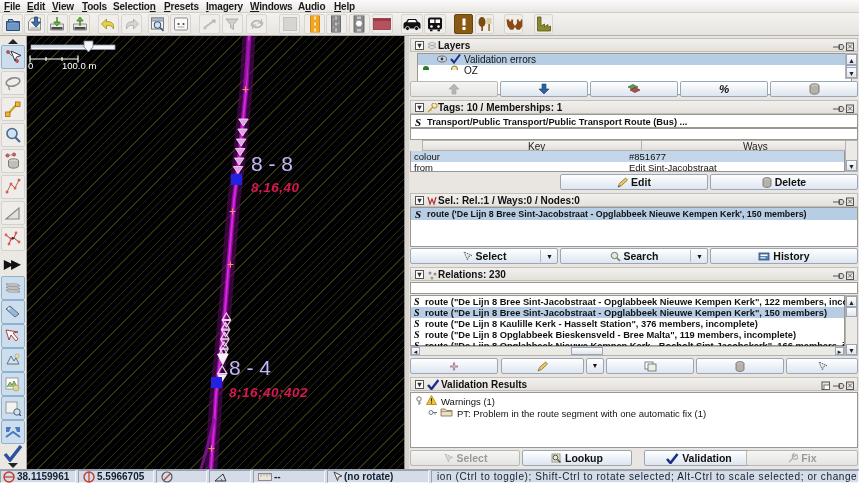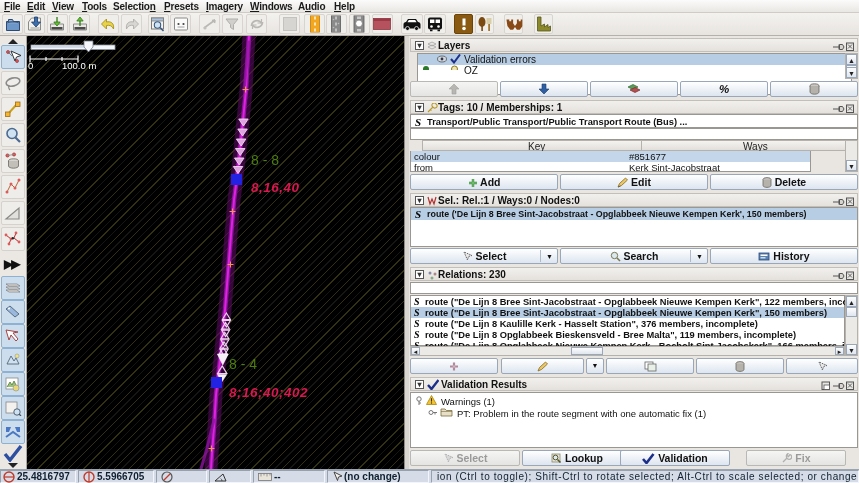--- a/index.html
+++ b/index.html
@@ -16,21 +16,21 @@
 
 #lefttb{left:0;top:36px;width:27px;height:433px;background:#ebe8e4;border-right:1px solid #a9a6a1;}
 .lti{position:absolute;left:1px;width:24px;height:24px;background:#efedea;border:1px solid #d5d2cd;border-radius:2px;}
 .lti.on{background:#ccdded;border:1px solid #8fb1d1;}
 .lti svg{position:absolute;left:50%;top:50%;transform:translate(-50%,-50%);}
 
 #map{left:27px;top:36px;width:377px;height:433px;background:#000;overflow:hidden;}
 #maphatch{left:0;top:0;width:377px;height:433px;
  background:repeating-linear-gradient(135deg,rgba(165,165,62,0.30) 0 1px,transparent 1px 5.4px,rgba(165,165,150,0.13) 5.4px 6.4px,transparent 6.4px 10.8px);}
 #divider{left:404px;top:36px;width:5px;height:433px;background:#d9d6d2;border-left:1px solid #8f8c88;}
-.maplabel{color:#4d7c0f;font-size:14px;letter-spacing:0px;}
+.maplabel{color:#c4b5fd;font-size:21px;letter-spacing:0px;}
 .redlabel{color:#d8184f;font-size:13.5px;font-style:italic;font-weight:700;letter-spacing:0.5px;}
 
 #rp{left:409px;top:36px;width:450px;height:433px;background:#e9e6e2;}
 .panel{position:absolute;left:0px;width:450px;}
 .phead{position:absolute;left:1px;right:1px;height:14px;background:linear-gradient(#f2f0ed,#e4e1dd);border:1px solid #c2bfba;font-size:10px;font-weight:700;color:#111;line-height:12px;}
 .phead .ttl{position:absolute;left:27px;top:1px;}
 .collapse{position:absolute;left:4px;top:2px;width:9px;height:9px;border:1px solid #555;background:#fff;font-size:8px;line-height:7px;text-align:center;color:#333;}
 .hicons{position:absolute;right:3px;top:2px;font-size:9px;color:#444;letter-spacing:1px;}
 .wlist{position:absolute;background:#fff;border:1px solid #9a9792;}
 .selrow{background:#b7cde3;}
@@ -492,37 +492,33 @@
   <div class="wlist" style="left:1px;top:15px;width:448px;height:14px;">
    <span style="position:absolute;left:4px;top:1px;font-size:11px;font-style:italic;font-weight:700;font-family:'Liberation Serif',serif;">S</span>
    <span class="rowtxt" style="position:absolute;left:16px;top:1.5px;text-align:center;">Transport/Public Transport/Public Transport Route (Bus) ...</span>
   </div>
   <div class="wlist" style="left:1px;top:29px;width:448px;height:12px;"></div>
   <div class="abs" style="left:1px;top:41px;width:435px;height:11px;background:linear-gradient(#f5f3f0,#e2dfdb);border:1px solid #b5b2ad;font-size:10px;color:#222;margin-left:12px;">
    <span style="position:absolute;left:105px;top:0px;">Key</span>
    <span style="position:absolute;left:320px;top:0px;">Ways</span>
    <span style="position:absolute;left:218px;top:0;width:1px;height:11px;background:#b5b2ad;"></span>
   </div>
-  <div class="wlist" style="left:1px;top:52px;width:401px;height:21px;border-top:none;text-align:center;">
+  <div class="wlist" style="left:1px;top:52px;width:435px;height:21px;border-top:none;text-align:center;">
    <div style="position:relative;height:10.5px;background:#c3d6ea;">
     <span class="rowtxt" style="position:absolute;left:3px;font-weight:400;font-size:9.5px;">colour</span>
     <span class="rowtxt" style="position:absolute;left:218px;font-weight:400;font-size:9.5px;">#851677</span>
    </div>
    <div style="position:relative;height:10.5px;">
     <span class="rowtxt" style="position:absolute;left:3px;font-weight:400;font-size:9.5px;">from</span>
-    <span class="rowtxt" style="position:absolute;left:218px;font-weight:400;font-size:9.5px;">Kerk Sint-Jacobstraat</span>
+    <span class="rowtxt" style="position:absolute;left:218px;font-weight:400;font-size:9.5px;">Edit Sint-Jacobstraat</span>
    </div>
   </div>
   <div class="scroll" style="left:436px;top:41px;height:32px;">
    <div class="sarr" style="bottom:0px;">▼</div>
   </div>
-  <div class="btn" style="left:1px;top:75px;width:148px;"><svg width="10" height="10" style="vertical-align:-1.5px">
-          <path d="M5,1 V9 M1,5 H9" stroke="#3a8a3a" stroke-width="2.4"></path>
-          <path d="M5,1 V9 M1,5 H9" stroke="#7ec87e" stroke-width="1"></path>
-        </svg> Add</div>
   <div class="btn" style="left:151px;top:75px;width:148px;"><svg width="11" height="11" style="vertical-align:-2px">
           <path d="M1,10 l1.5,-3.5 6,-5.5 2,2 -6,5.5 z" fill="#e8c86a" stroke="#8a6a1a" stroke-width="0.8"></path>
           <path d="M1,10 l2.5,-1" stroke="#555" stroke-width="0.8"></path>
         </svg> Edit</div>
   <div class="btn" style="left:301px;top:75px;width:148px;"><svg width="10" height="11" style="vertical-align:-2px">
           <ellipse cx="5" cy="2.6" rx="4" ry="2" fill="#cac7c2" stroke="#6a675f" stroke-width="0.8"></ellipse>
           <path d="M1,2.6 V8.5 c0,1 1.8,1.9 4,1.9 s4,-0.9 4,-1.9 V2.6" fill="#b5b2ac" stroke="#6a675f" stroke-width="0.8"></path>
         </svg> Delete</div>
  </div>
 
@@ -670,42 +666,42 @@
    <span style="position:absolute;left:46px;top:14.5px;color:#111;">PT: Problem in the route segment with one automatic fix (1)</span>
   </div>
   <div class="btn dis" style="left:1px;top:74px;width:110px;"><svg width="11" height="11" style="vertical-align:-2px">
           <path d="M2,1 l3.5,8 1,-3.5 3.5,-1 z" fill="#d8d8d8" stroke="#aaa" stroke-width="0.9" stroke-dasharray="1.5,1"></path>
         </svg> Select</div>
   <div class="btn" style="left:113px;top:74px;width:110px;"><svg width="11" height="11" style="vertical-align:-2px">
           <rect x="1" y="1" width="8" height="8" fill="#e8e4da" stroke="#8a8a6a" stroke-width="0.8"></rect>
           <circle cx="4.5" cy="4.5" r="2.4" fill="#dce8f0" stroke="#55552a" stroke-width="1"></circle>
           <path d="M6.5,6.5 L9.5,9.5" stroke="#55552a" stroke-width="1.5"></path>
         </svg> Lookup</div>
-  <div class="btn" style="left:211px;top:74px;width:110px;"><svg width="13" height="11" style="vertical-align:-2px">
+  <div class="btn" style="left:235px;top:74px;width:110px;"><svg width="13" height="11" style="vertical-align:-2px">
           <path d="M1,6 l3.5,4 7,-9" fill="none" stroke="#1b2f8a" stroke-width="2.6"></path>
         </svg> Validation</div>
-  <div class="btn dis" style="left:337px;top:74px;width:100px;"><svg width="11" height="11" style="vertical-align:-2px">
+  <div class="btn dis" style="left:337px;top:74px;width:112px;"><svg width="11" height="11" style="vertical-align:-2px">
           <path d="M2,9 L6,5 M6,5 a2.5,2.5 0 1 0 3,-3.5 l-1.5,2 -1.5,-1 1,-2 a3,3 0 0 0 -1,4.5" fill="none" stroke="#b0b0ae" stroke-width="1.3"></path>
         </svg> Fix</div>
  </div>
 </div>
 
 <div id="statusbar" class="abs" style="left:0;top:469px;width:859px;height:14px;background:#d5dce7;border-top:1px solid #9aa3b0;font-size:10px;color:#102030;">
  <div style="position:absolute;left:0px;top:0px;width:76px;height:13px;border:1px solid;border-color:#97a1ae #f2f5f9 #f2f5f9 #97a1ae;"></div>
  <div style="position:absolute;left:78px;top:0px;width:76px;height:13px;border:1px solid;border-color:#97a1ae #f2f5f9 #f2f5f9 #97a1ae;"></div>
  <div style="position:absolute;left:156px;top:0px;width:51px;height:13px;border:1px solid;border-color:#97a1ae #f2f5f9 #f2f5f9 #97a1ae;"></div>
  <div style="position:absolute;left:209px;top:0px;width:42px;height:13px;border:1px solid;border-color:#97a1ae #f2f5f9 #f2f5f9 #97a1ae;"></div>
  <div style="position:absolute;left:253px;top:0px;width:72px;height:13px;border:1px solid;border-color:#97a1ae #f2f5f9 #f2f5f9 #97a1ae;"></div>
  <div style="position:absolute;left:327px;top:0px;width:102px;height:13px;border:1px solid;border-color:#97a1ae #f2f5f9 #f2f5f9 #97a1ae;"></div>
  <div style="position:absolute;left:431px;top:0px;width:428px;height:13px;border:1px solid;border-color:#97a1ae #f2f5f9 #f2f5f9 #97a1ae;"></div>
  <svg style="position:absolute;left:3px;top:1px" width="12" height="12">
       <circle cx="6" cy="6" r="5" fill="none" stroke="#c23a2a" stroke-width="1.4"></circle>
       <path d="M1,6 h10" stroke="#c23a2a" stroke-width="1.2"></path>
     </svg>
- <span style="position:absolute;left:17px;top:1px;font-weight:700;">25.4816797</span>
+ <span style="position:absolute;left:17px;top:1px;font-weight:700;">38.1159961</span>
  <svg style="position:absolute;left:83px;top:1px" width="12" height="12">
       <circle cx="6" cy="6" r="5" fill="none" stroke="#c23a2a" stroke-width="1.4"></circle>
       <path d="M6,1 v10" stroke="#c23a2a" stroke-width="1.2"></path>
     </svg>
  <span style="position:absolute;left:97px;top:1px;font-weight:700;">5.5966705</span>
  <svg style="position:absolute;left:161px;top:1px" width="12" height="12">
       <circle cx="6" cy="6" r="5" fill="none" stroke="#555" stroke-width="1.2"></circle>
       <path d="M3,9 L9,3" stroke="#c23a2a" stroke-width="1.2"></path>
     </svg>
  <svg style="position:absolute;left:214px;top:2px" width="13" height="11">
@@ -713,15 +709,15 @@
       <path d="M8,9 a3,3 0 0 0 -1.2,-2.4" fill="none" stroke="#333" stroke-width="0.8"></path>
     </svg>
  <svg style="position:absolute;left:258px;top:3px" width="14" height="8">
       <rect x="0.5" y="0.5" width="13" height="7" fill="#e8e4da" stroke="#777" stroke-width="0.8"></rect>
       <path d="M3,0.5 v3 M6,0.5 v2 M9,0.5 v3 M12,0.5 v2" stroke="#777" stroke-width="0.7"></path>
     </svg>
  <span style="position:absolute;left:274px;top:1px;font-weight:700;">--</span>
  <svg style="position:absolute;left:332px;top:1px" width="11" height="12">
       <path d="M2,1 l3.5,8.5 1,-3.5 3.5,-1 z" fill="#f4f2ee" stroke="#444" stroke-width="1"></path>
     </svg>
- <span style="position:absolute;left:344px;top:1px;font-weight:700;">(no change)</span>
+ <span style="position:absolute;left:344px;top:1px;font-weight:700;">(no rotate)</span>
  <span style="position:absolute;left:437px;top:1px;letter-spacing:0.6px;white-space:nowrap;">ion (Ctrl to toggle); Shift-Ctrl to rotate selected; Alt-Ctrl to scale selected; or change selection</span>
 </div>
 
 </body></html>

